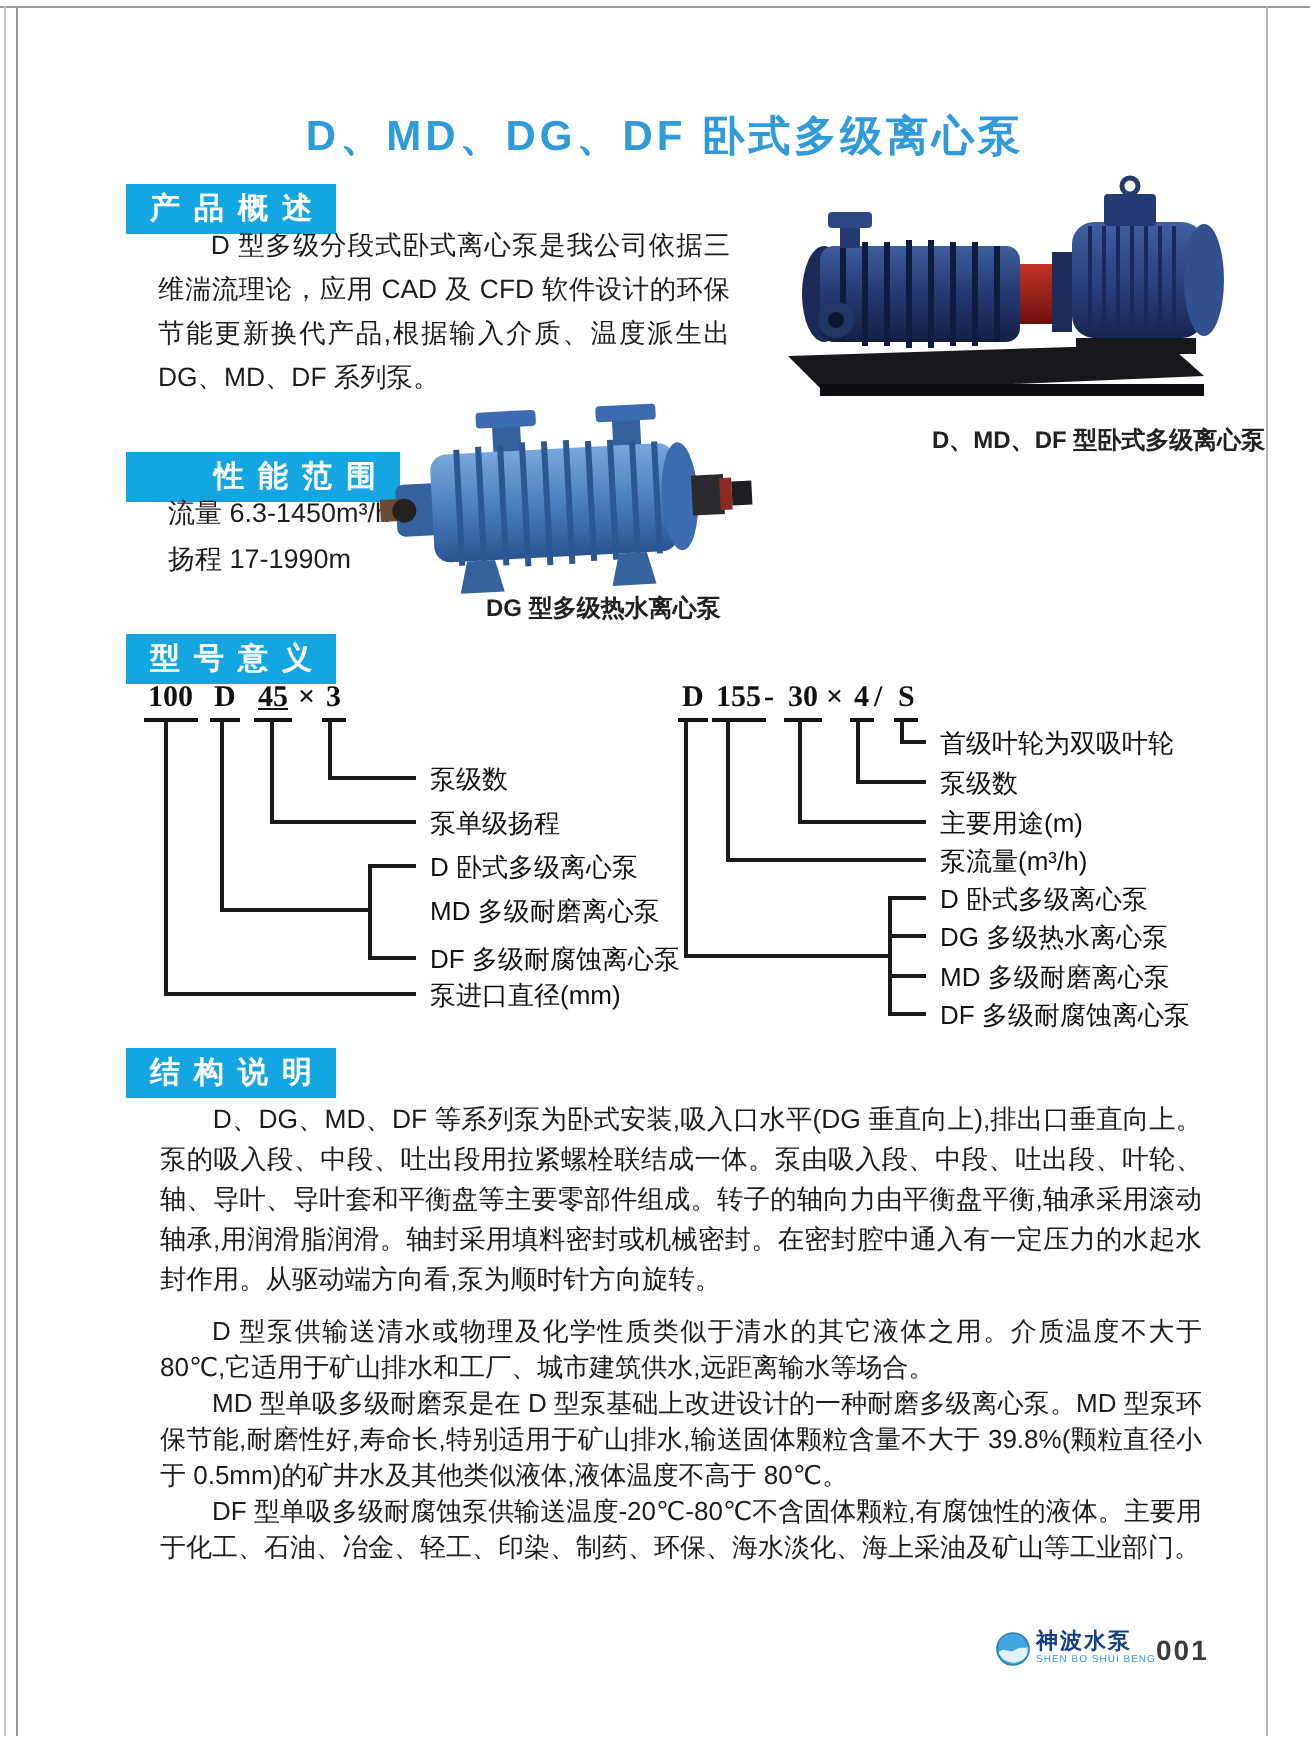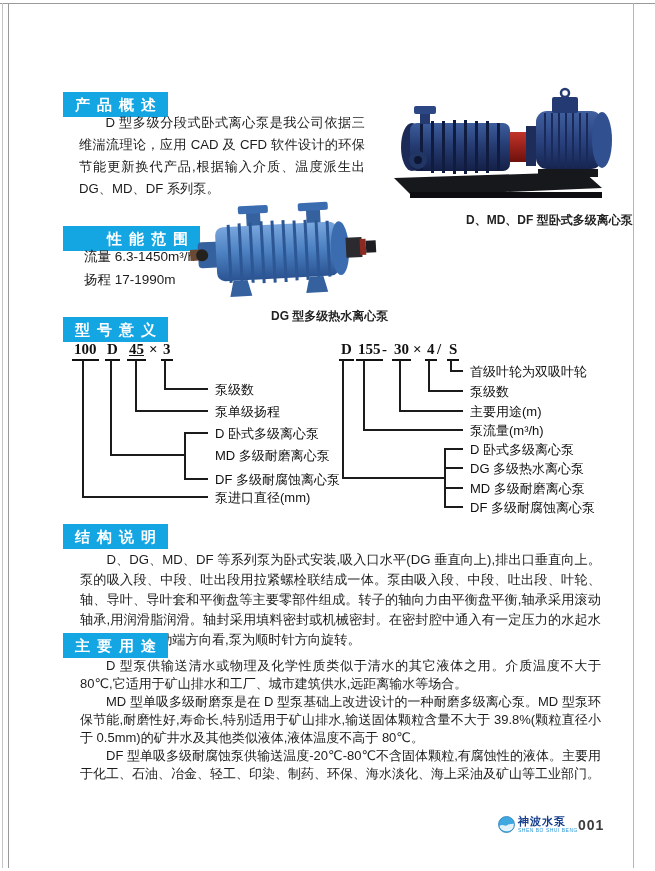--- a/index.html
+++ b/index.html
@@ -28,20 +28,21 @@
 </head>
 <body>
 
 <div class="page">
 
   <div class="edge" style="left:0;top:3px;width:655px;height:1px;"></div>
   <div class="edge" style="left:2px;top:3px;width:1px;height:865px;background:#c4c4c4;"></div>
   <div class="edge" style="left:8px;top:3px;width:1px;height:865px;"></div>
   <div class="edge" style="left:633px;top:3px;width:1px;height:865px;background:#b5b5b5;"></div>
 
+  <div class="title">D、MD、DG、DF 卧式多级离心泵</div>
 
   <div class="sec-head" style="top:92px;">产品概述</div>
   <div class="body-text" style="left:79px;top:112px;width:286px;line-height:22px;">
     <p class="para">D 型多级分段式卧式离心泵是我公司依据三维湍流理论，应用 CAD 及 CFD 软件设计的环保节能更新换代产品,根据输入介质、温度派生出 DG、MD、DF 系列泵。</p>
   </div>
 
   <svg style="position:absolute;left:386px;top:80px;" width="240" height="130" viewBox="0 0 240 130">
     <defs>
       <linearGradient id="g1" x1="0" y1="0" x2="0" y2="1">
         <stop offset="0" stop-color="#3d5d9d"></stop>
@@ -133,21 +134,21 @@
           <rect x="137" y="29" width="3" height="56"></rect>
       </g>
       <ellipse cx="150" cy="57" rx="9" ry="27" fill="#3c6cb0"></ellipse>
       <rect x="156" y="47" width="16" height="20" fill="#2b2b2f"></rect>
       <rect x="170" y="49" width="6" height="16" fill="#8c2a22"></rect>
       <rect x="176" y="51" width="10" height="12" fill="#1e1e22"></rect>
       <polygon points="42,84 56,84 60,100 38,100" fill="#35629f"></polygon>
       <polygon points="118,84 132,84 136,100 114,100" fill="#35629f"></polygon>
     </g>
   </svg>
-  <div class="caption" style="left:243px;top:308px;margin-left:28px;">DG 型多级热水离心泵</div>
+  <div class="caption" style="left:243px;top:296px;">DG 型多级热水离心泵</div>
 
   <div class="sec-head" style="top:317px;">型号意义</div>
 
   <span class="code-token u" style="left:72px;">100</span>
   <span class="code-token u" style="left:105px;">D</span>
   <span class="code-token u" style="left:127px;text-decoration:underline;">45</span>
   <span class="code-token" style="left:149px;">×</span>
   <span class="code-token u" style="left:161px;">3</span>
 
   <div class="dline" style="left:82px;top:360px;width:2px;height:138px;"></div>
@@ -201,21 +202,20 @@
   <span class="dlabel" style="left:470px;top:441px;">D 卧式多级离心泵</span>
   <span class="dlabel" style="left:470px;top:460px;">DG 多级热水离心泵</span>
   <span class="dlabel" style="left:470px;top:480px;">MD 多级耐磨离心泵</span>
   <span class="dlabel" style="left:470px;top:499px;">DF 多级耐腐蚀离心泵</span>
 
   <div class="sec-head" style="top:524px;">结构说明</div>
   <div class="body-text" style="left:80px;top:550px;width:521px;line-height:20px;">
     <p class="para">D、DG、MD、DF 等系列泵为卧式安装,吸入口水平(DG 垂直向上),排出口垂直向上。泵的吸入段、中段、吐出段用拉紧螺栓联结成一体。泵由吸入段、中段、吐出段、叶轮、轴、导叶、导叶套和平衡盘等主要零部件组成。转子的轴向力由平衡盘平衡,轴承采用滚动轴承,用润滑脂润滑。轴封采用填料密封或机械密封。在密封腔中通入有一定压力的水起水封作用。从驱动端方向看,泵为顺时针方向旋转。</p>
   </div>
 
-  <div class="sec-head" style="top:633px;">主要用途</div>
   <div class="body-text" style="left:80px;top:657px;width:521px;line-height:18px;font-size:13px;">
     <p class="para">D 型泵供输送清水或物理及化学性质类似于清水的其它液体之用。介质温度不大于 80℃,它适用于矿山排水和工厂、城市建筑供水,远距离输水等场合。</p>
     <p class="para">MD 型单吸多级耐磨泵是在 D 型泵基础上改进设计的一种耐磨多级离心泵。MD 型泵环保节能,耐磨性好,寿命长,特别适用于矿山排水,输送固体颗粒含量不大于 39.8%(颗粒直径小于 0.5mm)的矿井水及其他类似液体,液体温度不高于 80℃。</p>
     <p class="para">DF 型单吸多级耐腐蚀泵供输送温度-20℃-80℃不含固体颗粒,有腐蚀性的液体。主要用于化工、石油、冶金、轻工、印染、制药、环保、海水淡化、海上采油及矿山等工业部门。</p>
   </div>
 
   <div class="footer">
     <svg width="17" height="17" viewBox="0 0 17 17">
       <circle cx="8.5" cy="8.5" r="8" fill="#3fa8e0"></circle>
       <path d="M1.5 10 C4 7.5, 7 11, 9.5 9 C12 7, 14 8.5, 15.8 7.5 L15.8 11 A8 8 0 0 1 1.6 11 Z" fill="#ffffff" opacity="0.85"></path>

